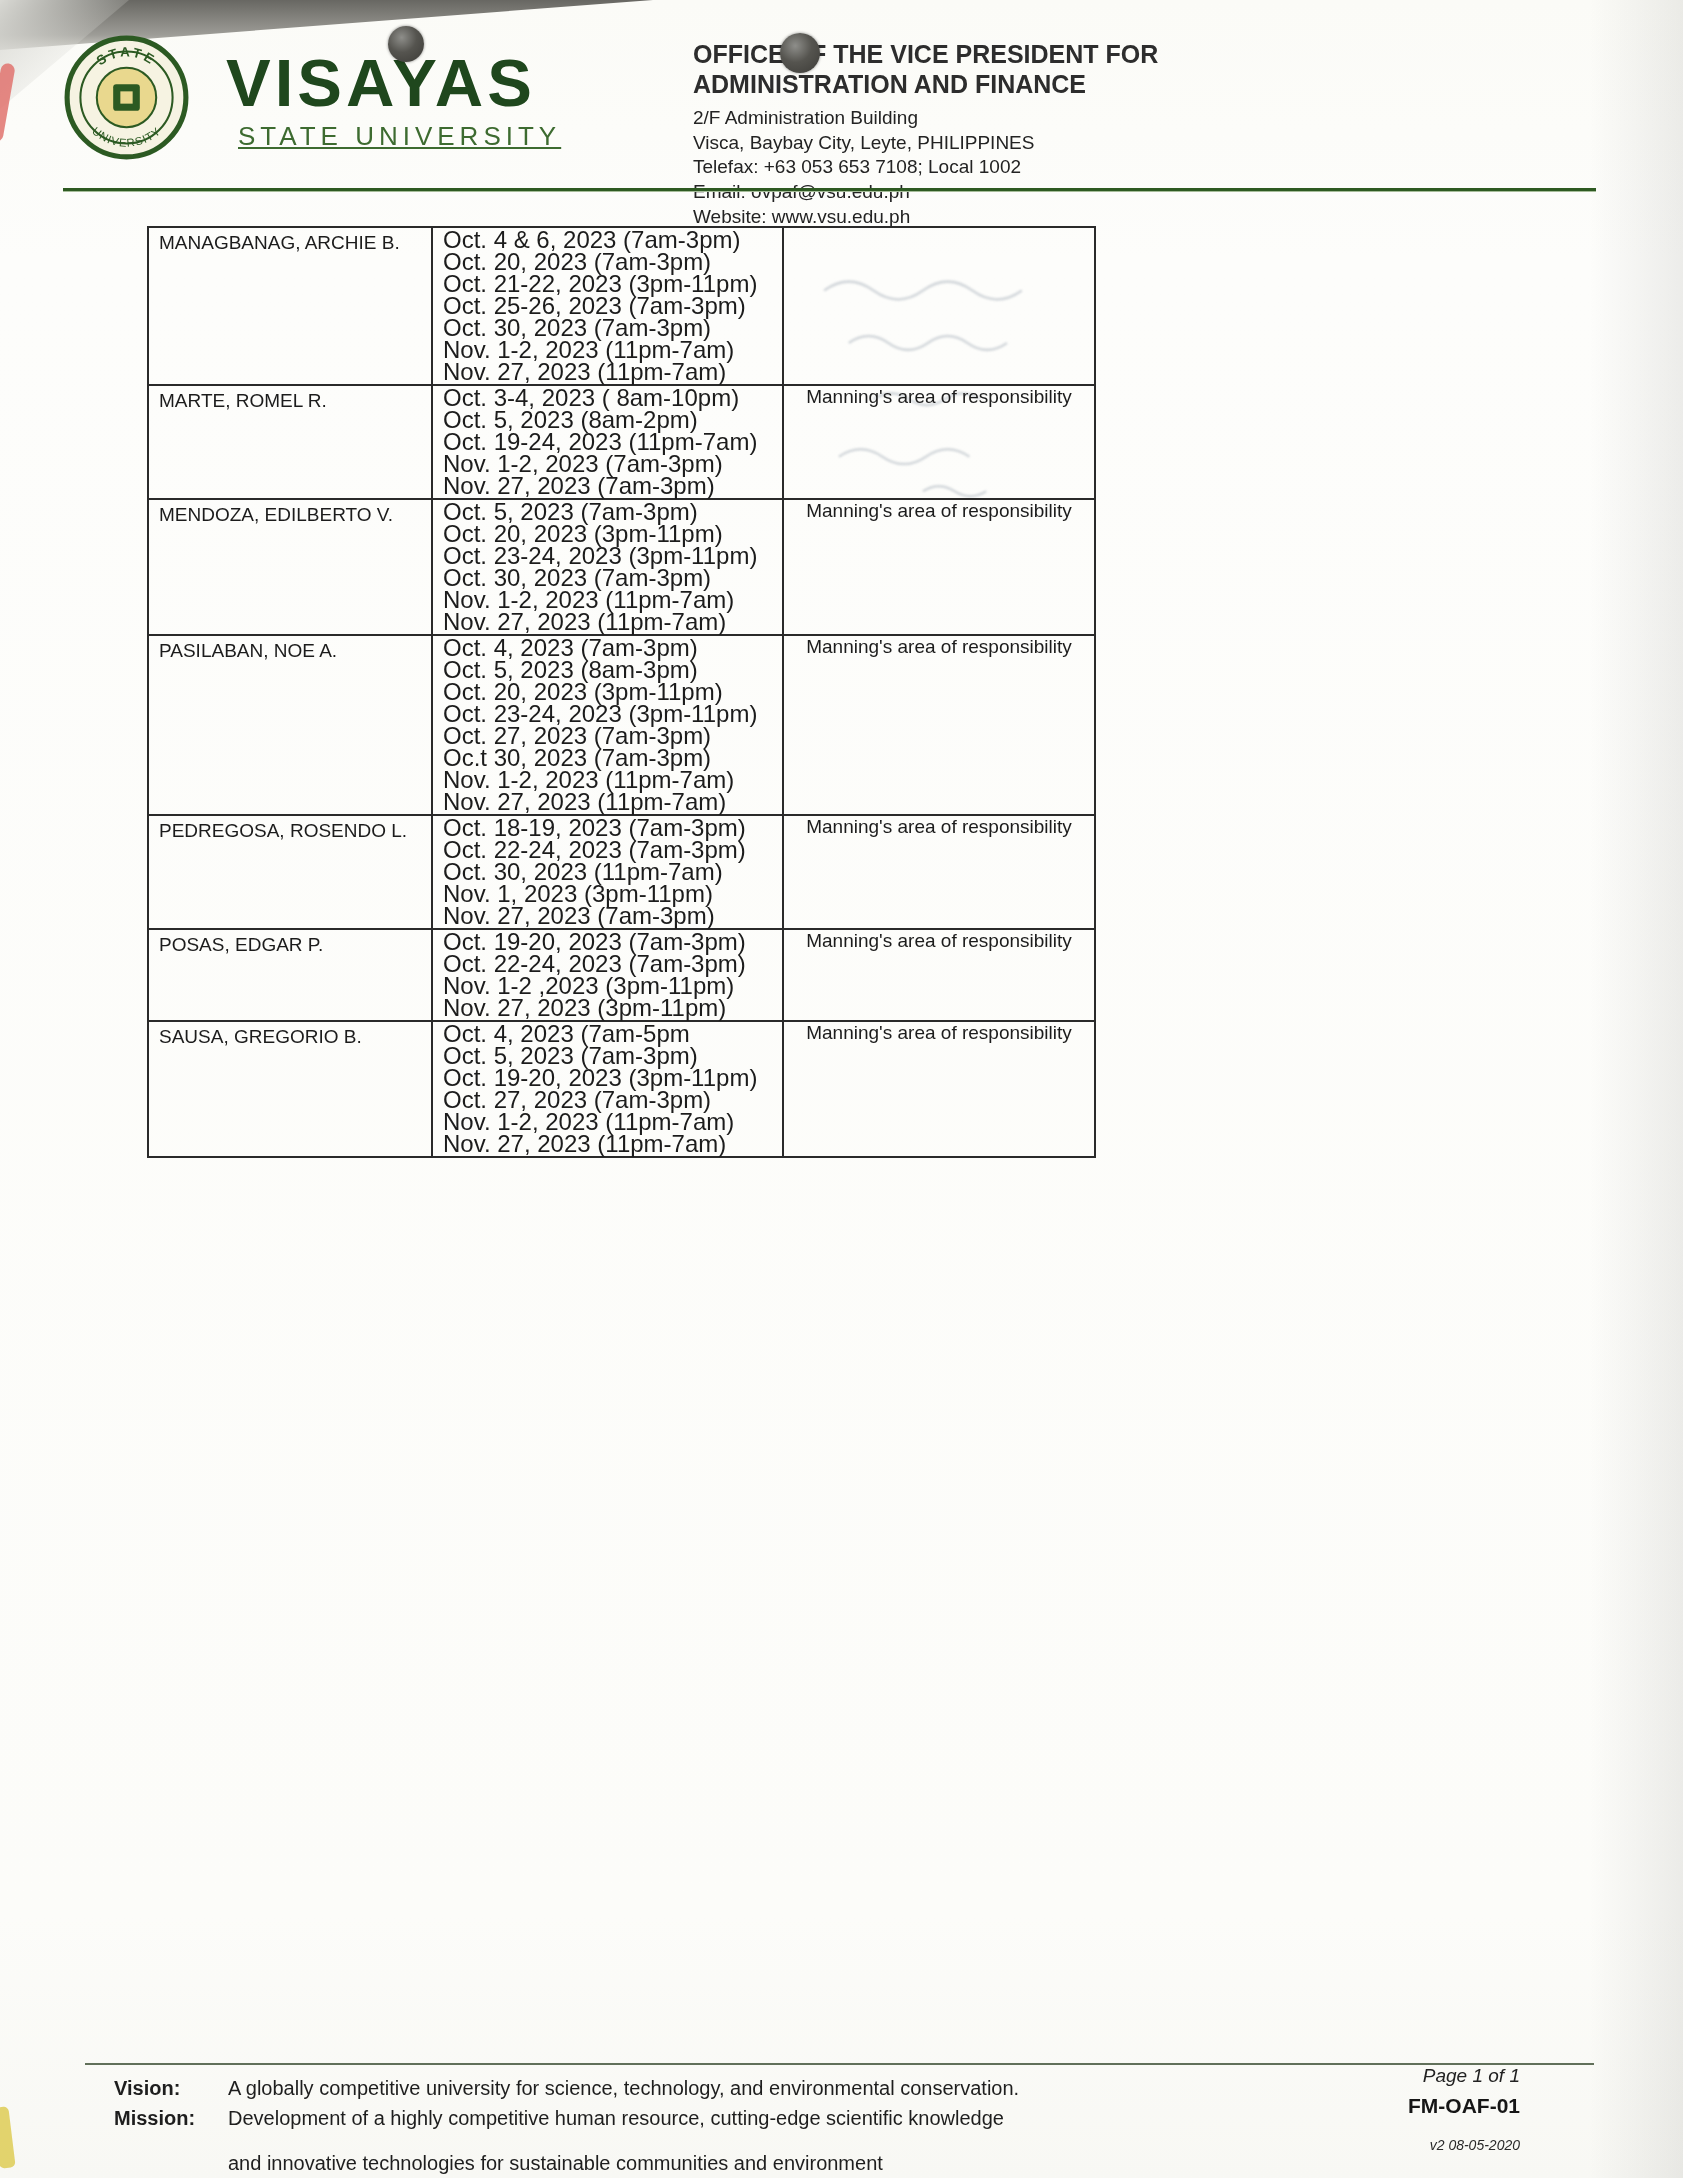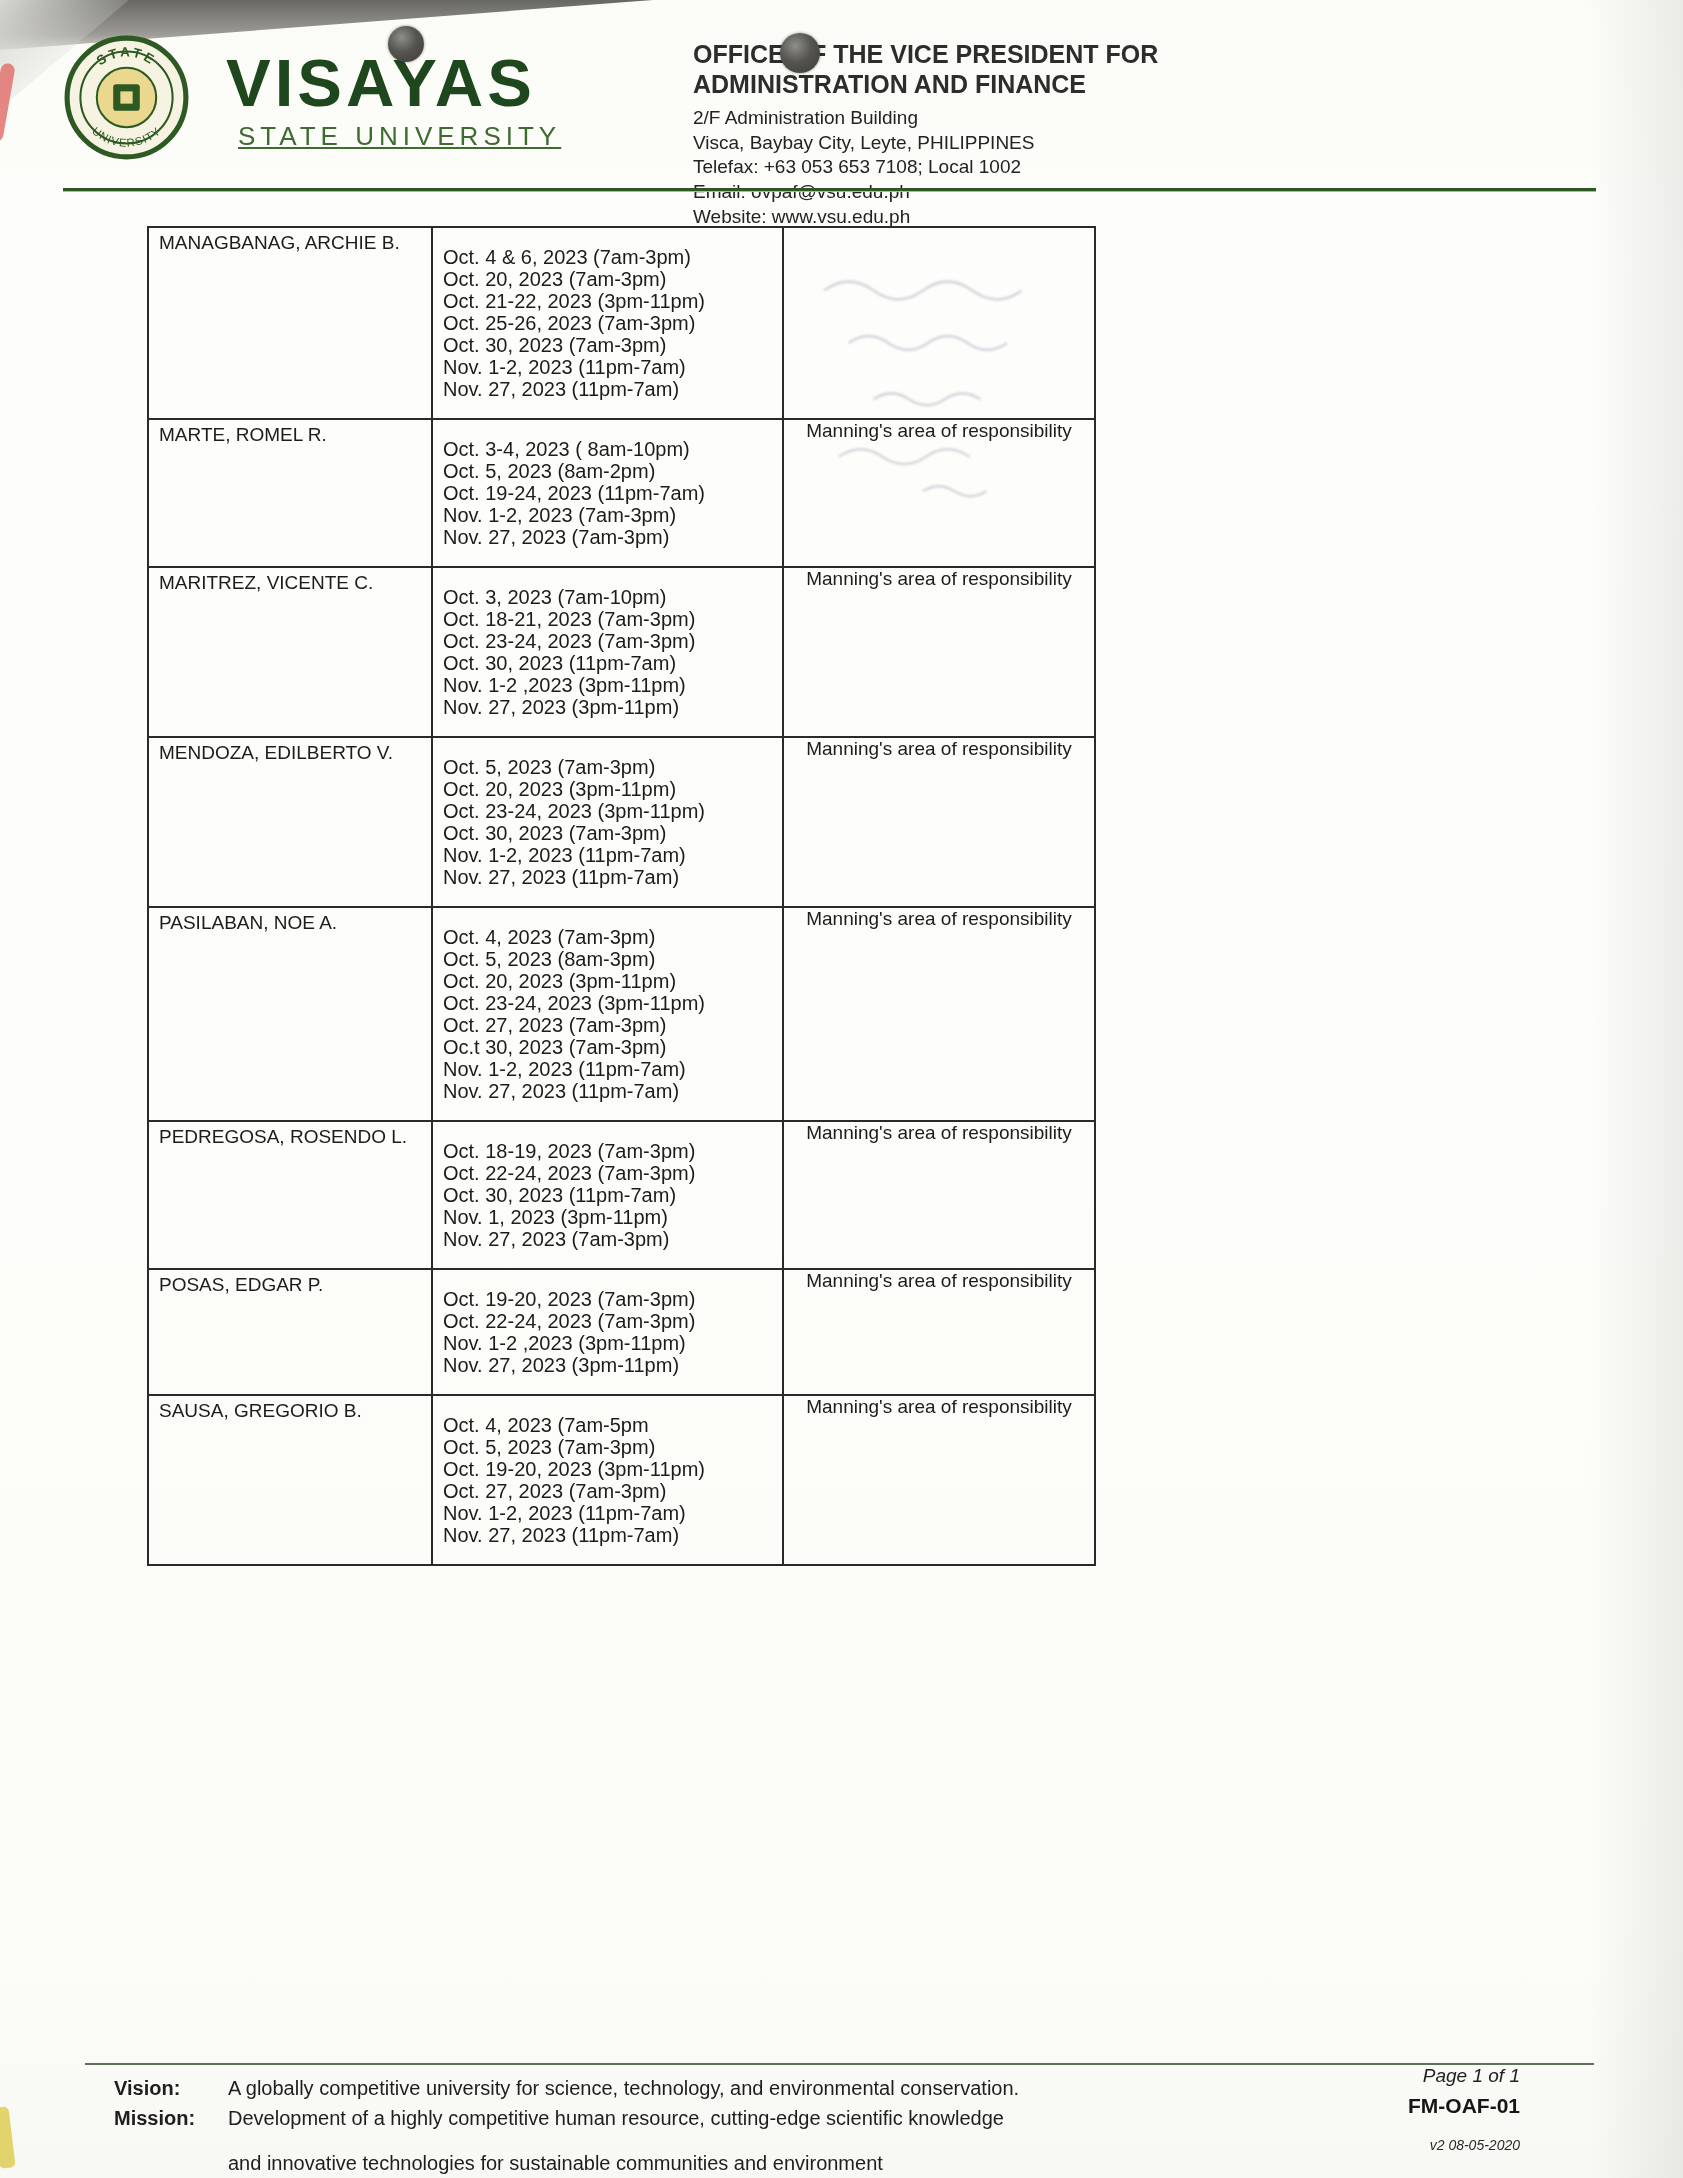--- a/index.html
+++ b/index.html
@@ -64,21 +64,21 @@
     background:#2e5a22; border-bottom:1px solid #a6bd9a;
   }
 
   
   .sched-table {
     position:absolute; left:147px; top:226px; width:947px;
     border-collapse:collapse; table-layout:fixed;
   }
   .sched-table td { border:2px solid #2a2a2a; vertical-align:top; }
   .name-cell  { font-size:19px; padding:4px 10px; line-height:22px; }
-  .sched-cell { font-size:20px; padding:18px 10px; line-height:22px; white-space:pre-line; }
+  .sched-cell { font-size:24px; padding:1px 10px; line-height:22px; white-space:pre-line; }
   .remark-cell{ font-size:19px; vertical-align:middle; text-align:center; padding:0 4px; white-space:nowrap; }
 
   
   .footer-rule {
     position:absolute; left:85px; top:2063px; width:1509px; height:2px; background:#61705a;
   }
   .footer-left { position:absolute; left:114px; top:2077px; width:1139px; font-size:20px; color:#1e1e1e; }
   .footer-row { margin-bottom:7px; }
   .flabel { display:inline-block; width:114px; font-weight:700; }
   .mission-cont { position:absolute; left:228px; top:2152px; font-size:20px; color:#1e1e1e; }
@@ -165,30 +165,20 @@
       <tr>
         <td class="name-cell">MARTE, ROMEL R.</td>
         <td class="sched-cell">Oct. 3-4, 2023 ( 8am-10pm)
 Oct. 5, 2023 (8am-2pm)
 Oct. 19-24, 2023 (11pm-7am)
 Nov. 1-2, 2023 (7am-3pm)
 Nov. 27, 2023 (7am-3pm)</td>
         <td class="remark-cell">Manning's area of responsibility</td>
       </tr>
       <tr>
-        <td class="name-cell">MARITREZ, VICENTE C.</td>
-        <td class="sched-cell">Oct. 3, 2023 (7am-10pm)
-Oct. 18-21, 2023 (7am-3pm)
-Oct. 23-24, 2023 (7am-3pm)
-Oct. 30, 2023 (11pm-7am)
-Nov. 1-2 ,2023 (3pm-11pm)
-Nov. 27, 2023 (3pm-11pm)</td>
-        <td class="remark-cell">Manning's area of responsibility</td>
-      </tr>
-      <tr>
         <td class="name-cell">MENDOZA, EDILBERTO V.</td>
         <td class="sched-cell">Oct. 5, 2023 (7am-3pm)
 Oct. 20, 2023 (3pm-11pm)
 Oct. 23-24, 2023 (3pm-11pm)
 Oct. 30, 2023 (7am-3pm)
 Nov. 1-2, 2023 (11pm-7am)
 Nov. 27, 2023 (11pm-7am)</td>
         <td class="remark-cell">Manning's area of responsibility</td>
       </tr>
       <tr>

